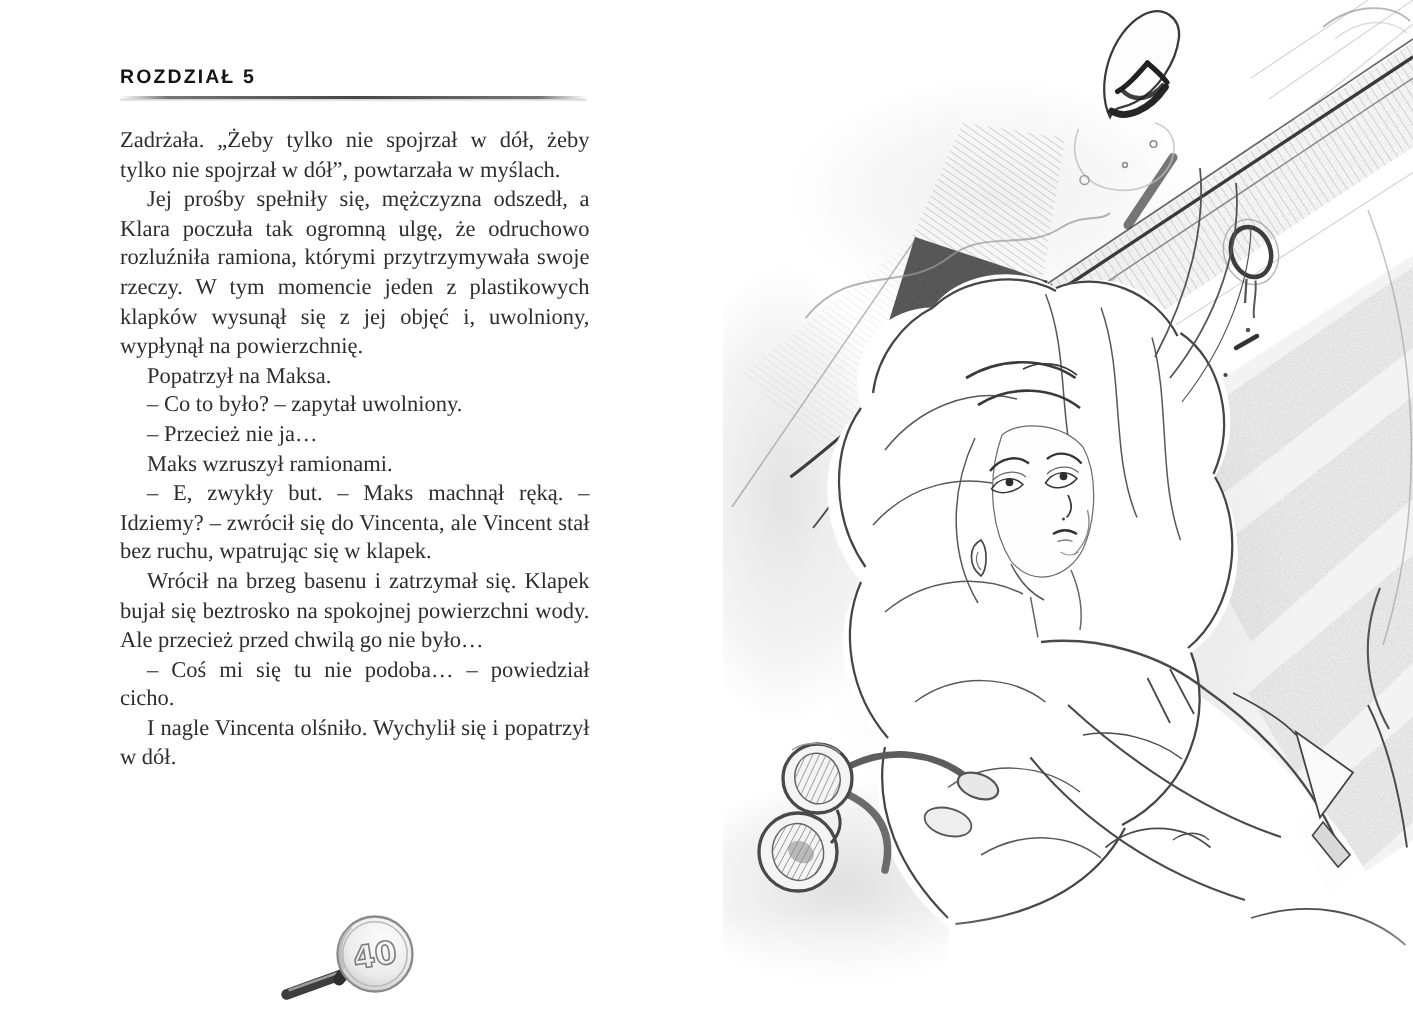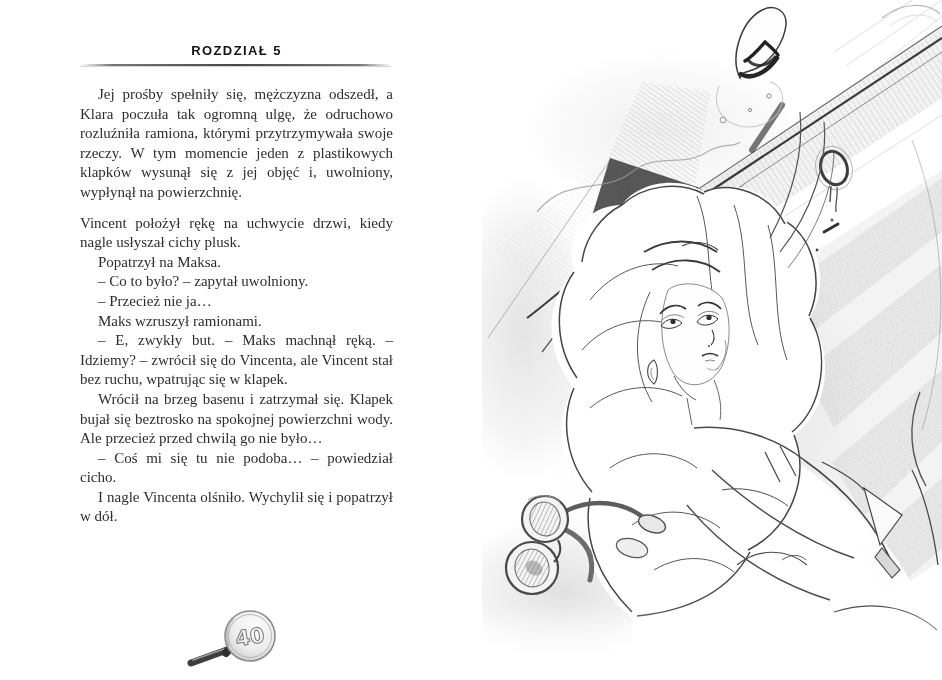--- a/index.html
+++ b/index.html
@@ -4,21 +4,20 @@
 <style>
   html,body{margin:0;padding:0;}
   body{
     width:942px;height:680px;overflow:hidden;background:#ffffff;
     font-family:"Liberation Serif",serif;position:relative;
   }
   .page{position:absolute;inset:0;background:#ffffff;}
 
   .chapter-header{
     position:absolute;left:80px;top:43px;width:313px;
-    text-align:center;
     font-family:"Liberation Sans",sans-serif;
     font-size:13px;font-weight:bold;letter-spacing:1.4px;color:#141414;
   }
   .header-rule{
     position:absolute;left:80px;top:64px;width:311px;height:2px;border-radius:1px;
     background:linear-gradient(to right,rgba(130,130,130,0),#777 10%,#474747 50%,#777 90%,rgba(130,130,130,0));
     box-shadow:0 1px 1px rgba(0,0,0,.18);
   }
 
   .text-column{
@@ -40,22 +39,22 @@
 </style>
 </head>
 <body>
 
 <div class="page">
 
   <div class="chapter-header">ROZDZIAŁ 5</div>
   <div class="header-rule"></div>
 
   <div class="text-column">
+      <p>Zadrżała. „Żeby tylko nie spojrzał w dół, żeby tylko nie spojrzał w dół”, powtarzała w myślach.</p>
       <p class="indent">Jej prośby spełniły się, mężczyzna odszedł, a Klara poczuła tak ogromną ulgę, że odruchowo rozluźniła ramiona, którymi przytrzymywała swoje rzeczy. W tym momencie jeden z plastikowych klapków wysunął się z jej objęć i, uwolniony, wypłynął na powierzchnię.</p>
-      <p class="space-before">Vincent położył rękę na uchwycie drzwi, kiedy nagle usłyszał cichy plusk.</p>
       <p class="indent">Popatrzył na Maksa.</p>
       <p class="indent">– Co to było? – zapytał uwolniony.</p>
       <p class="indent">– Przecież nie ja…</p>
       <p class="indent">Maks wzruszył ramionami.</p>
       <p class="indent">– E, zwykły but. – Maks machnął ręką. – Idziemy? – zwrócił się do Vincenta, ale Vincent stał bez ruchu, wpatrując się w klapek.</p>
       <p class="indent">Wrócił na brzeg basenu i zatrzymał się. Klapek bujał się beztrosko na spokojnej powierzchni wody. Ale przecież przed chwilą go nie było…</p>
       <p class="indent">– Coś mi się tu nie podoba… – powiedział cicho.</p>
       <p class="indent">I nagle Vincenta olśniło. Wychylił się i popatrzył w dół.</p>
     </div>
 

